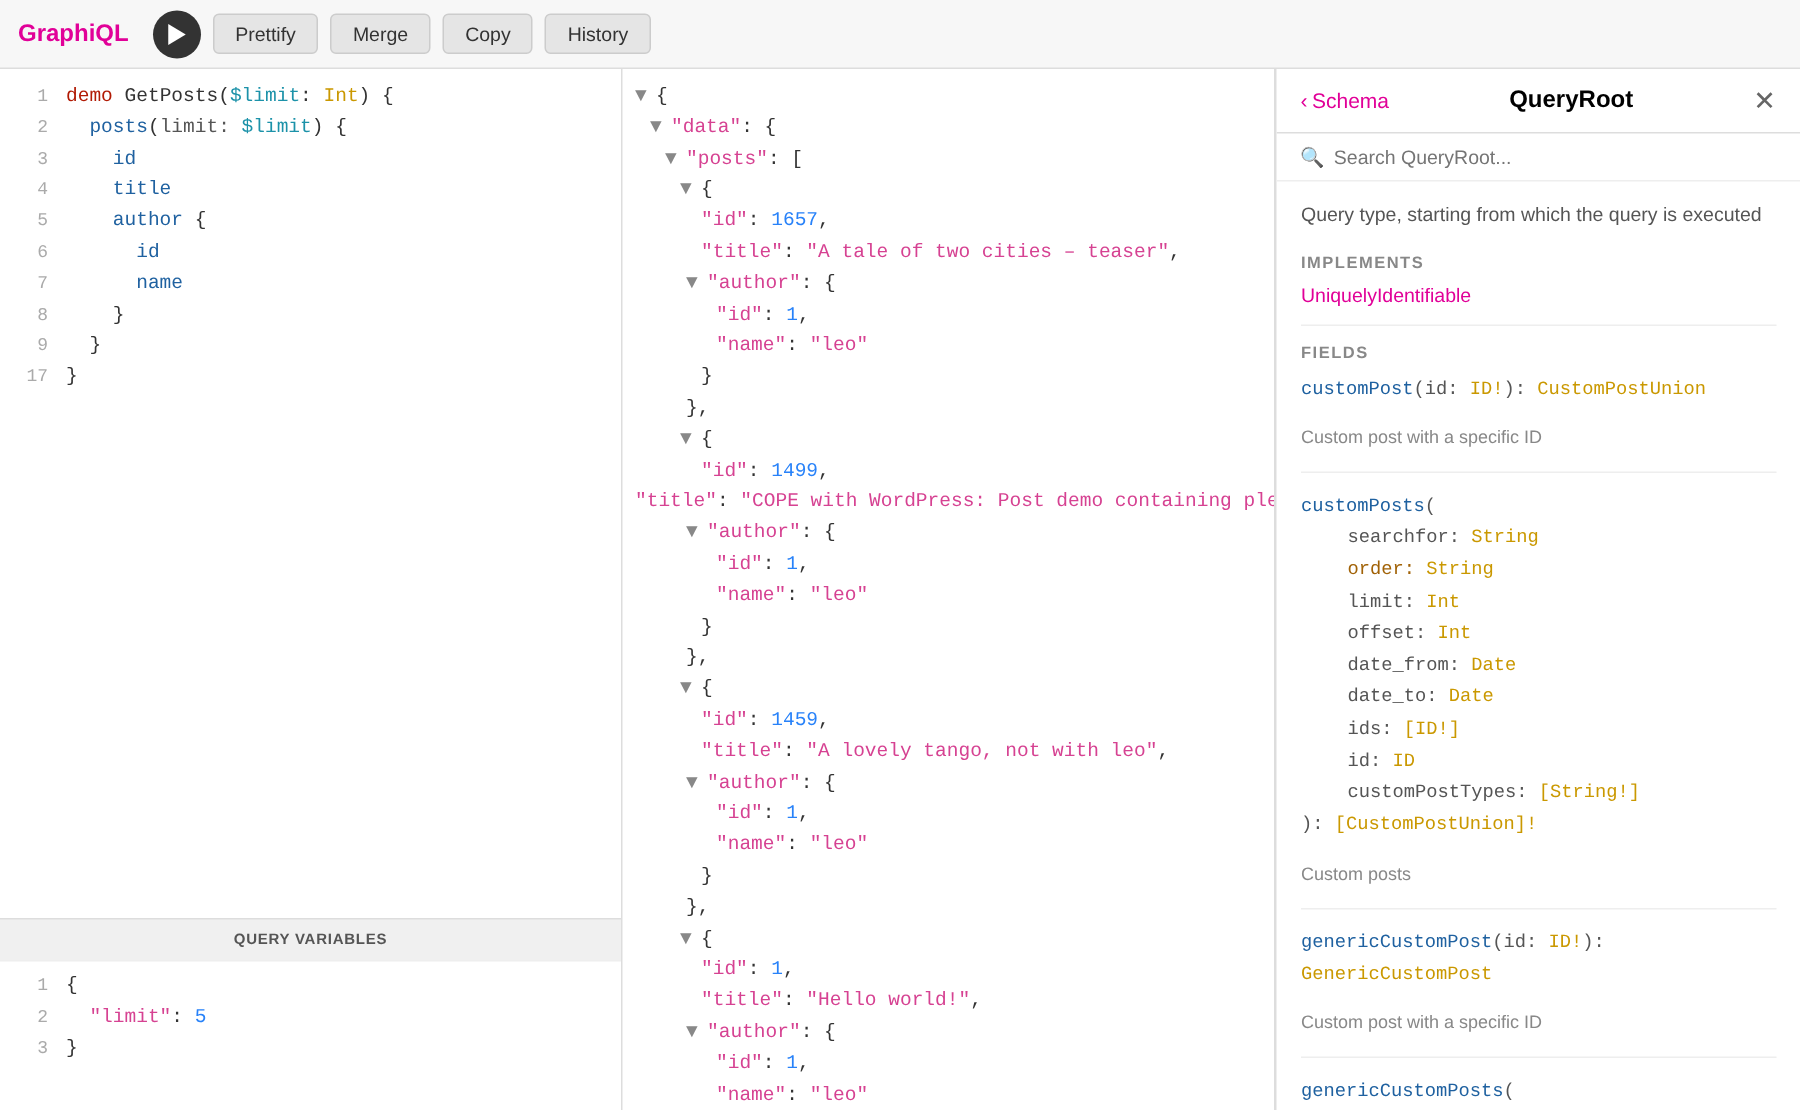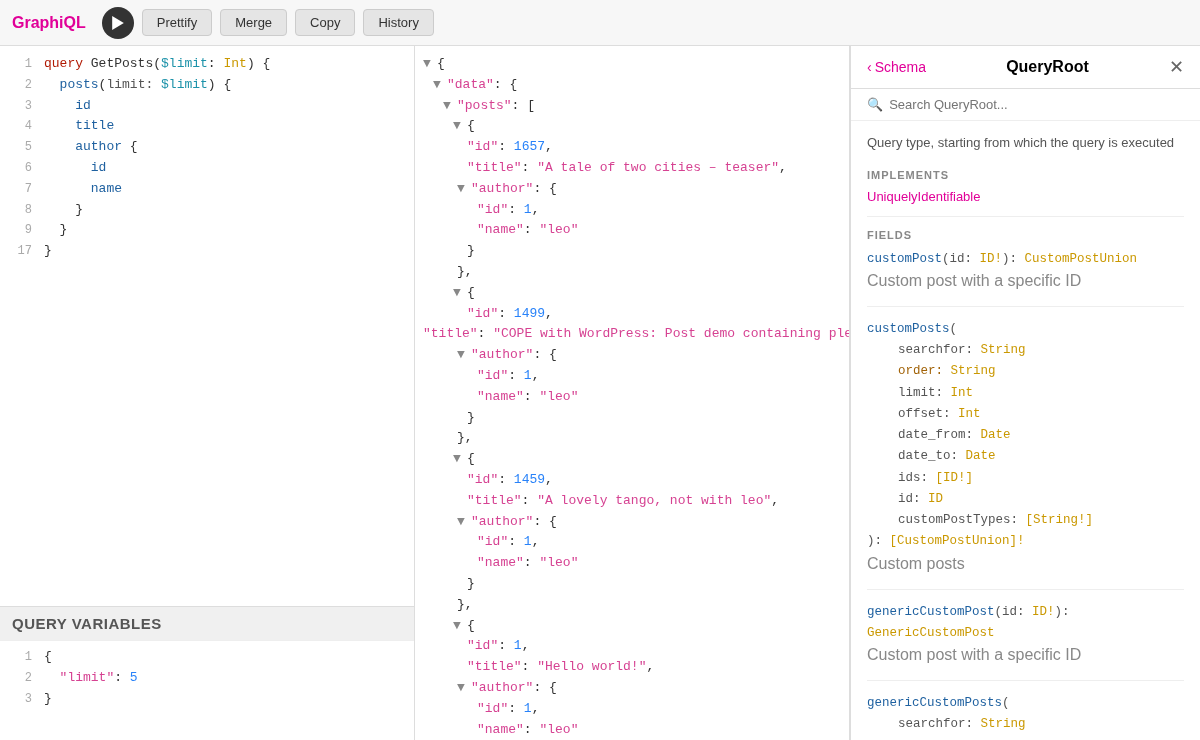--- a/index.html
+++ b/index.html
@@ -41,23 +41,23 @@
       font-family: 'Courier New', Courier, monospace; font-size: 13px;
       line-height: 1.6; padding: 8px 0;
     }
     .editor-line { display: flex; align-items: flex-start; padding: 0 8px; }
     .line-num { color: #aaa; min-width: 24px; text-align: right; margin-right: 12px; user-select: none; font-size: 12px; padding-top: 1px; }
     .code { white-space: pre; }
 
     
     #query-vars-header {
       background: #f0f0f0; border-top: 1px solid #ddd;
-      padding: 8px 12px; font-size: 15px; font-weight: 600;
+      padding: 8px 12px; font-size: 10px; font-weight: 600;
       color: #555; letter-spacing: 0.5px; cursor: pointer;
-      display: flex; align-items: center;
+      display: flex; align-items: center; justify-content: center;
     }
     #query-vars-body {
       height: 100px; overflow: auto; background: #fff;
       font-family: 'Courier New', Courier, monospace; font-size: 13px;
       line-height: 1.6; padding: 6px 0; border-top: 1px solid #eee;
     }
 
     
     #response-panel {
       flex: 1; overflow: auto; background: #fff;
@@ -95,21 +95,21 @@
     .docs-section-title {
       font-size: 11px; font-weight: 700; color: #888; letter-spacing: 1px;
       margin-bottom: 8px; margin-top: 4px;
     }
     .docs-link { color: #e10098; cursor: pointer; text-decoration: none; display: block; margin-bottom: 4px; font-size: 13px; }
     .docs-divider { border: none; border-top: 1px solid #eee; margin: 12px 0; }
     .field-item { margin-bottom: 16px; }
     .field-signature { font-family: 'Courier New', monospace; font-size: 12.5px; line-height: 1.7; }
     .field-name { color: #1f61a0; }
     .field-type { color: #ca9800; }
-    .field-desc { color: #888; font-size: 16px; margin-top: 2px; }
+    .field-desc { color: #888; font-size: 12px; margin-top: 14px; }
 
     
     .kw { color: #b11a04; }       
     .type-name { color: #ca9800; }  
     .var { color: #1c92a9; }        
     .field-col { color: #1f61a0; }  
     .punct { color: #333; }        
     .resp-key { color: #d64292; }
     .resp-str { color: #d64292; }
     .resp-brace { color: #333; }
@@ -135,21 +135,21 @@
   <button class="toolbar-btn">History</button>
 </div>
 
 <div id="main">
 
   <div id="query-panel">
     <div id="query-editor">
 
       <div class="editor-line">
         <span class="line-num">1</span>
-        <span class="code"><span class="kw">query </span><span style="color:#333">GetPosts</span><span class="punct">(</span><span class="var">$limit</span><span class="punct">: </span><span class="type-name">Int</span><span class="punct">) {</span></span>
+        <span class="code"><span class="kw">demo </span><span style="color:#333">GetPosts</span><span class="punct">(</span><span class="var">$limit</span><span class="punct">: </span><span class="type-name">Int</span><span class="punct">) {</span></span>
       </div>
 
       <div class="editor-line">
         <span class="line-num">2</span>
         <span class="code"><span class="field-col">  posts</span><span class="punct">(</span><span style="color:#555">limit: </span><span class="var">$limit</span><span class="punct">) {</span></span>
       </div>
 
       <div class="editor-line">
         <span class="line-num">3</span>
         <span class="code"><span class="field-col">    id</span></span>

